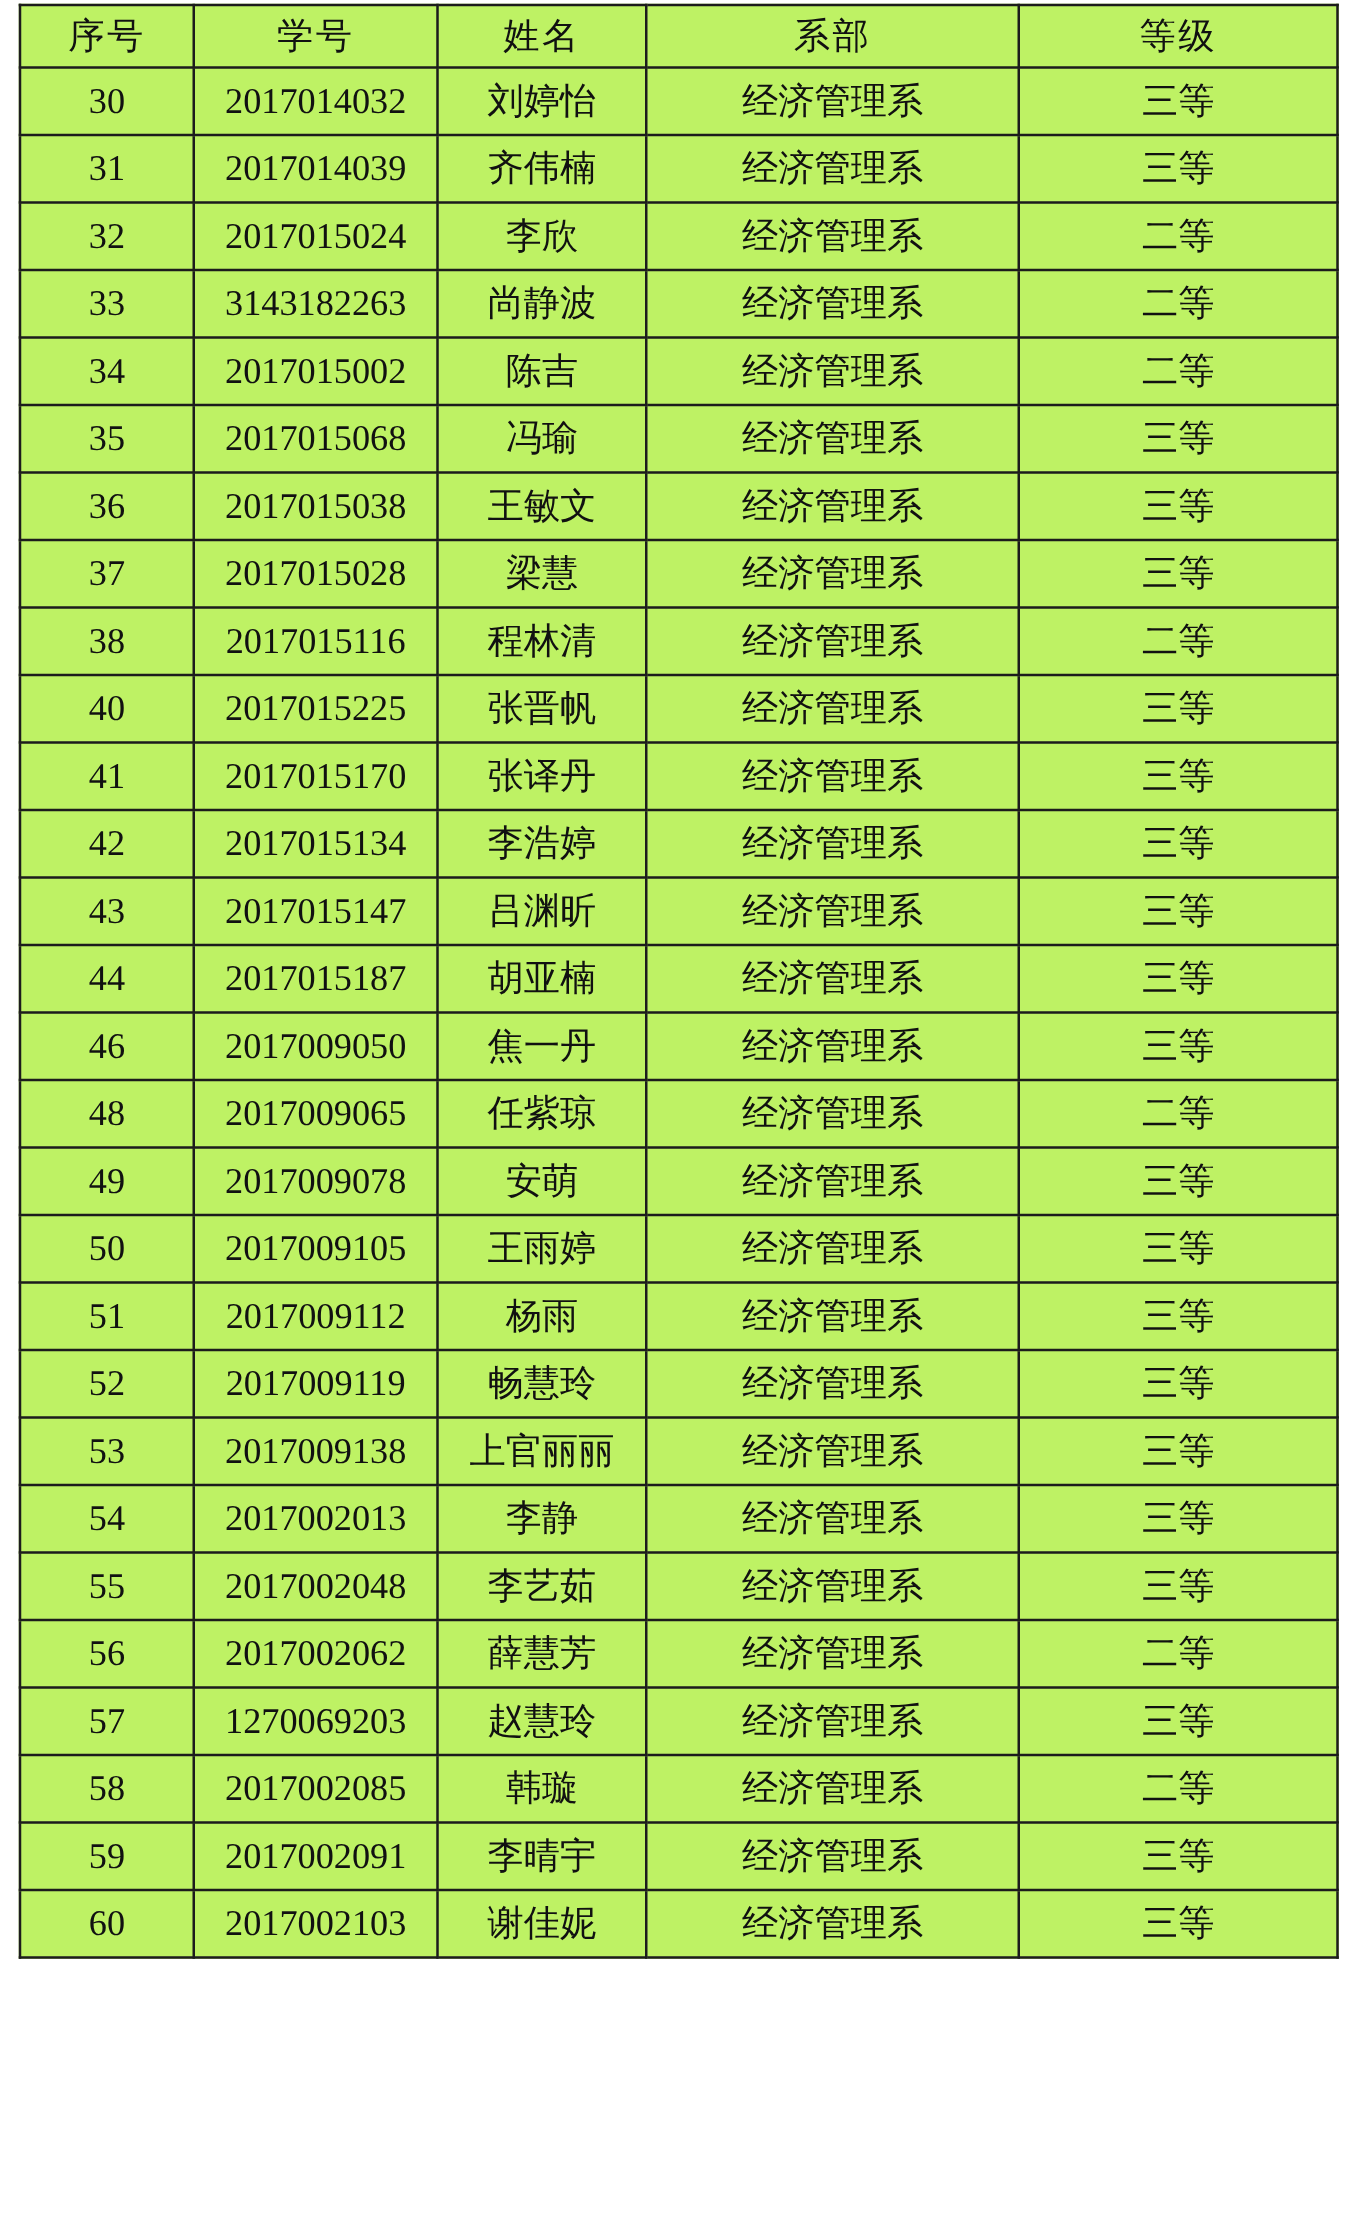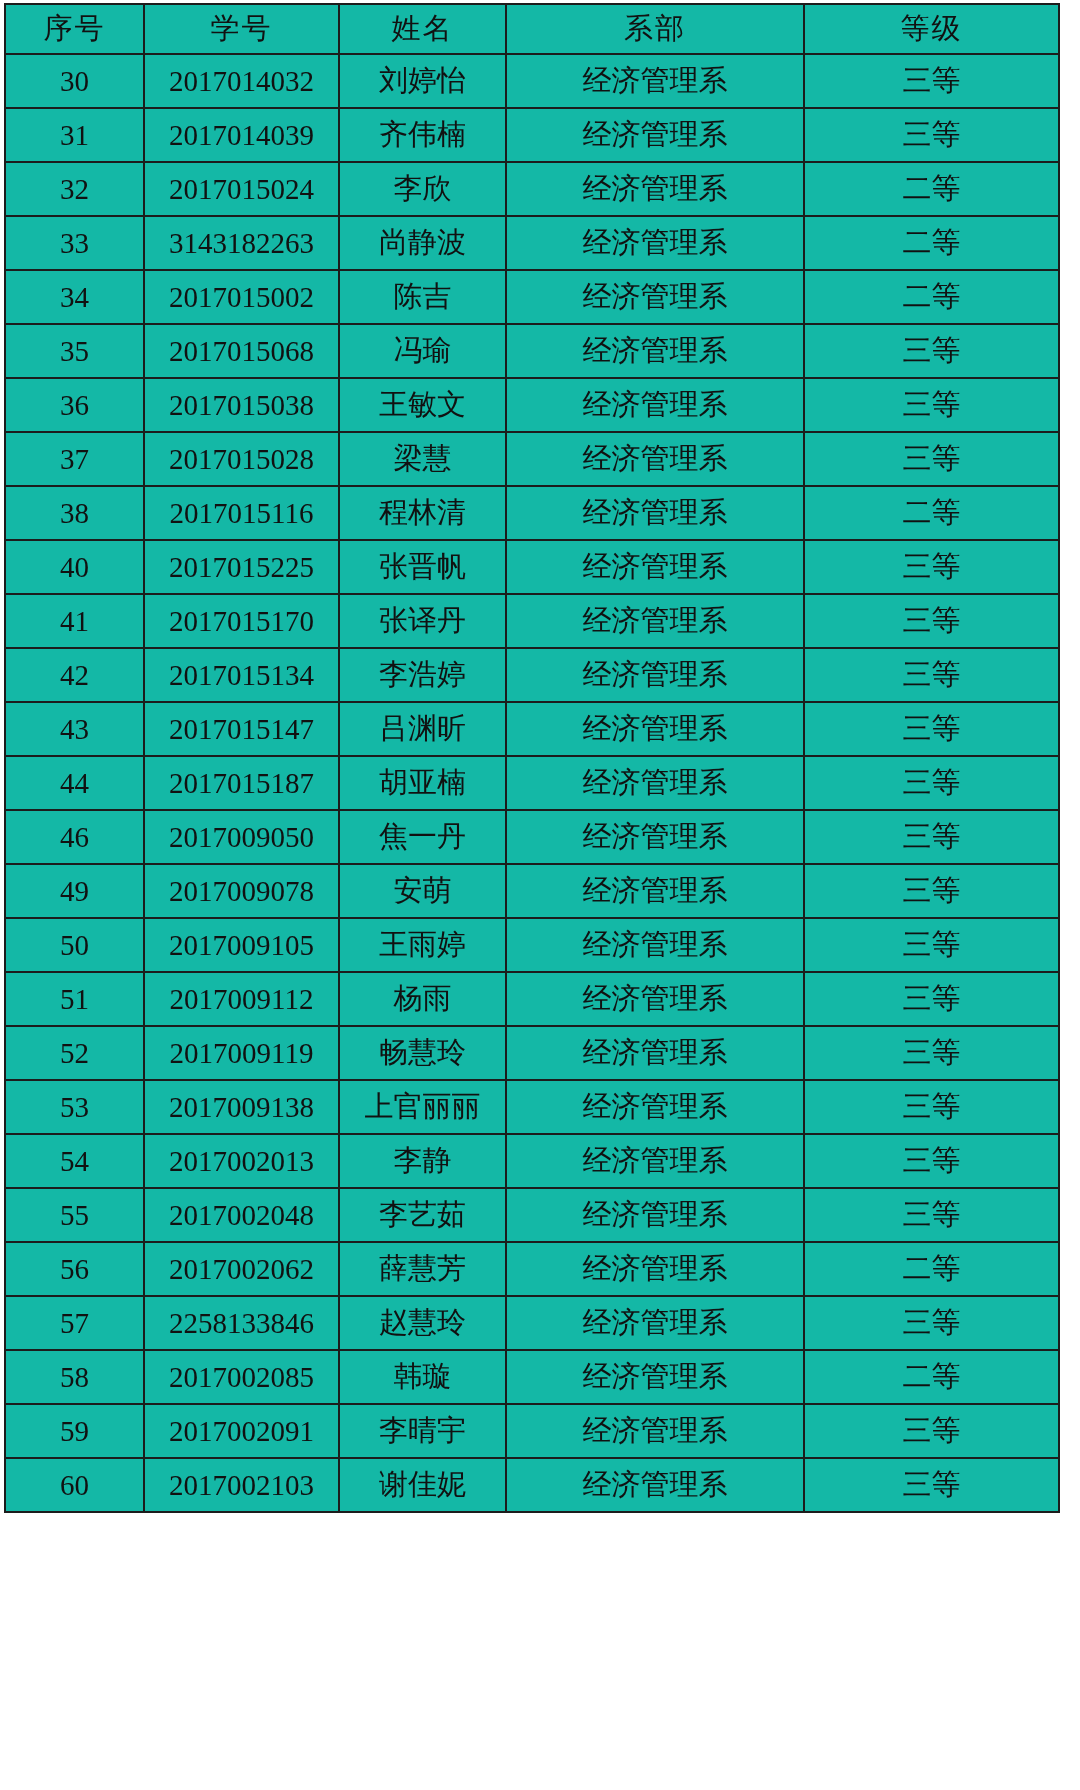--- a/index.html
+++ b/index.html
@@ -10,25 +10,25 @@
   body {
     width: 1080px;
     height: 1790px;
     position: relative;
     overflow: hidden;
     font-family: "Liberation Serif", "DejaVu Serif", serif;
     color: #111111;
   }
   table.grade-table {
     position: absolute;
-    left: 4px;
+    left: 15px;
     top: 3px;
     border-collapse: collapse;
     table-layout: fixed;
-    background: #14b8a6;
+    background: #bef264;
   }
   table.grade-table th,
   table.grade-table td {
     border: 2px solid #1c1c1c;
     text-align: center;
     vertical-align: middle;
     padding: 0;
     font-size: 29px;
     font-weight: normal;
     white-space: nowrap;
@@ -167,20 +167,27 @@
         <td>三等</td>
       </tr>
       <tr>
         <td>46</td>
         <td>2017009050</td>
         <td>焦一丹</td>
         <td>经济管理系</td>
         <td>三等</td>
       </tr>
       <tr>
+        <td>48</td>
+        <td>2017009065</td>
+        <td>任紫琼</td>
+        <td>经济管理系</td>
+        <td>二等</td>
+      </tr>
+      <tr>
         <td>49</td>
         <td>2017009078</td>
         <td>安萌</td>
         <td>经济管理系</td>
         <td>三等</td>
       </tr>
       <tr>
         <td>50</td>
         <td>2017009105</td>
         <td>王雨婷</td>
@@ -224,21 +231,21 @@
       </tr>
       <tr>
         <td>56</td>
         <td>2017002062</td>
         <td>薛慧芳</td>
         <td>经济管理系</td>
         <td>二等</td>
       </tr>
       <tr>
         <td>57</td>
-        <td>2258133846</td>
+        <td>1270069203</td>
         <td>赵慧玲</td>
         <td>经济管理系</td>
         <td>三等</td>
       </tr>
       <tr>
         <td>58</td>
         <td>2017002085</td>
         <td>韩璇</td>
         <td>经济管理系</td>
         <td>二等</td>

